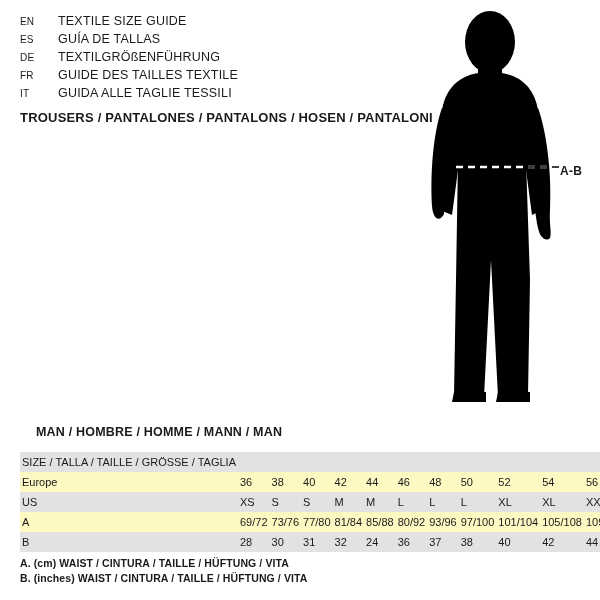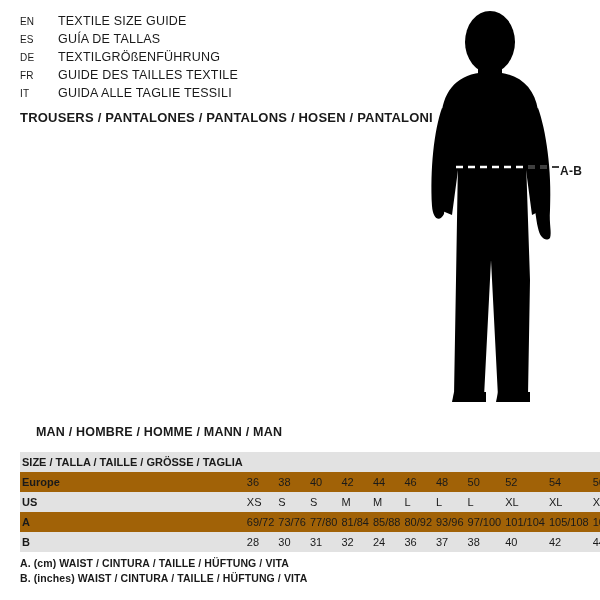--- a/index.html
+++ b/index.html
@@ -94,26 +94,25 @@
   }
   table.size-table td {
     padding: 2px 2px 2px 2px;
     height: 16px;
     white-space: nowrap;
   }
   table.size-table tr.row-shade td {
     background: #e2e2e2;
   }
   table.size-table tr.row-plain td {
-    background: #a16207;
+    background: #fef9c3;
   }
   td.label-cell {
     width: 92px;
     padding-left: 2px;
-    font-weight: bold;
   }
   td.val-cell {
     width: 43px;
     text-align: left;
   }
 
   
   .footnotes {
     position: absolute;
     left: 20px;

